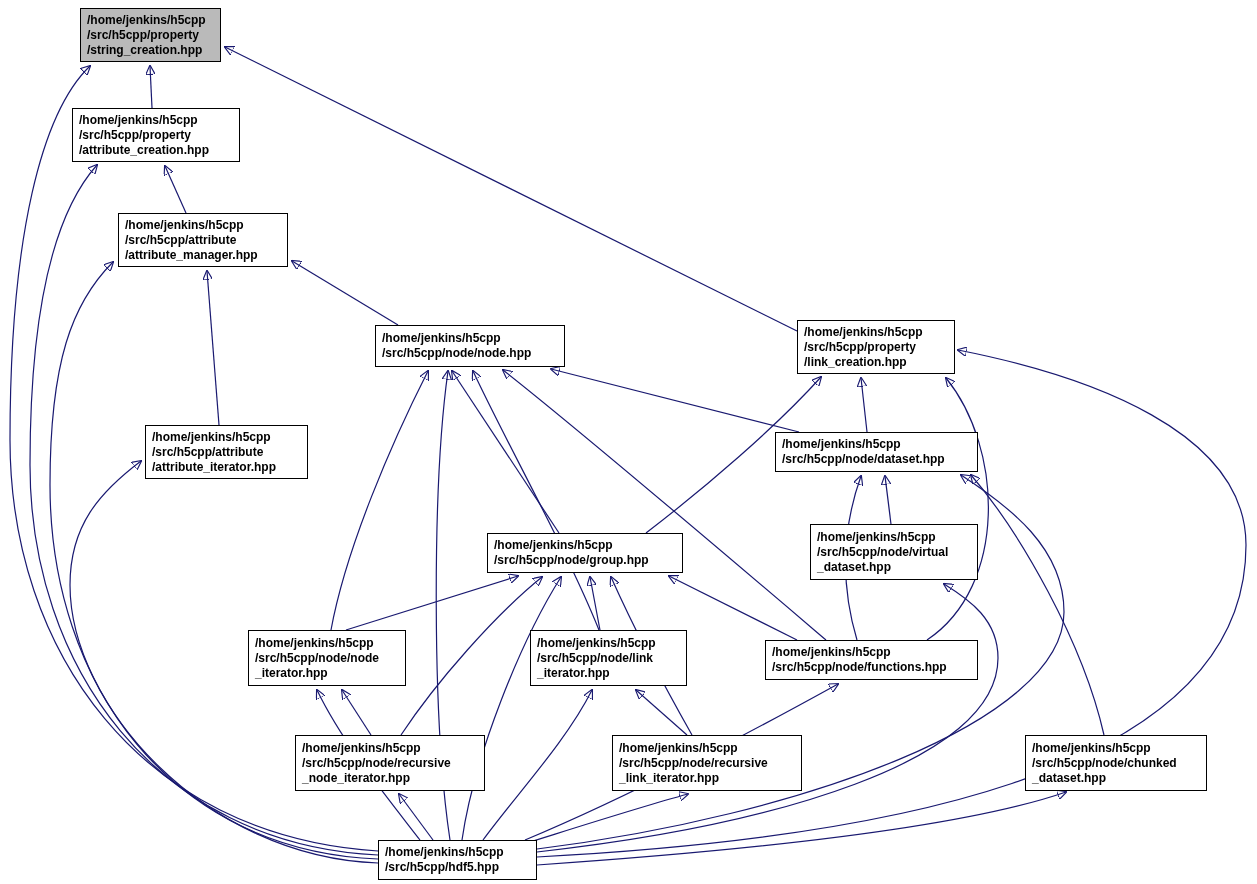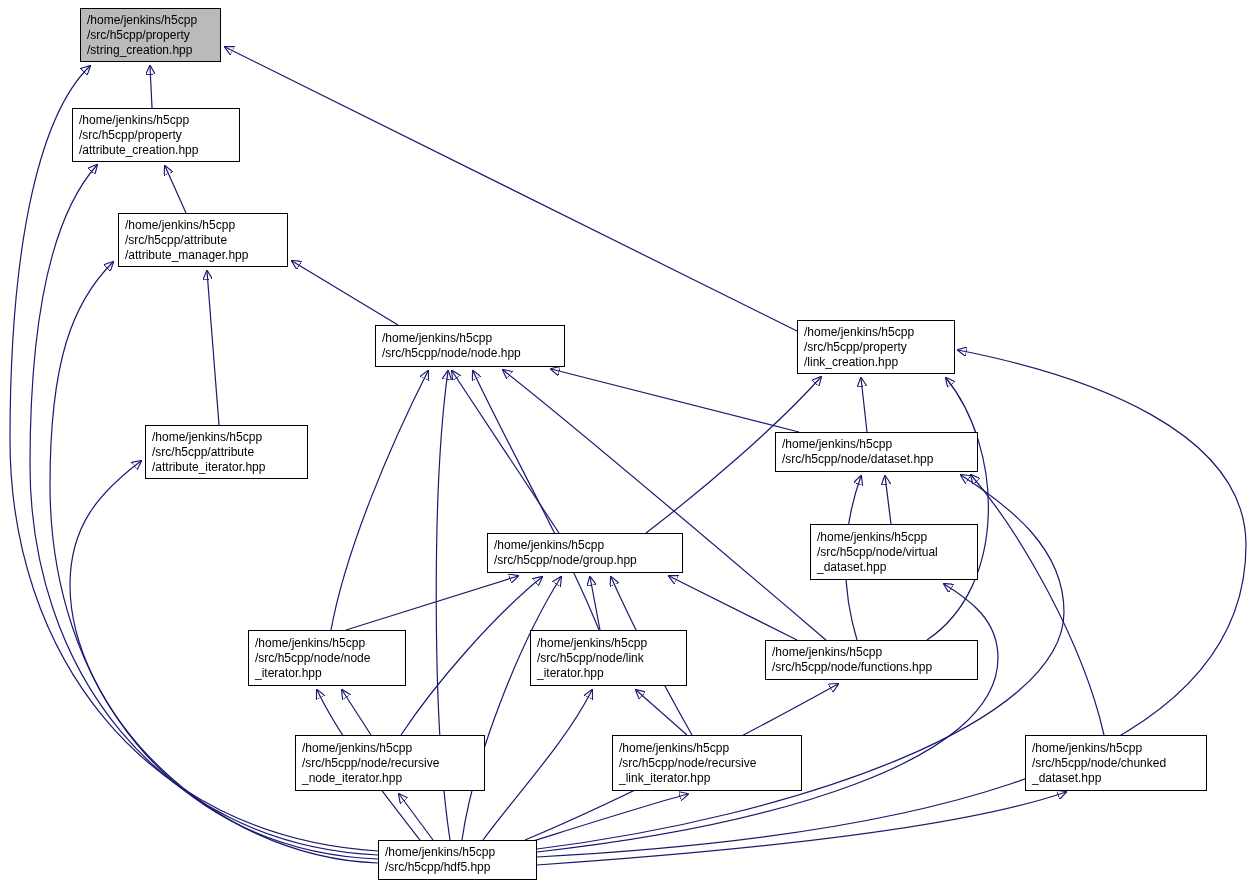--- a/index.html
+++ b/index.html
@@ -3,20 +3,21 @@
 <meta charset="utf-8">
 <style>
   html, body { margin: 0; padding: 0; background: #ffffff; }
   #canvas {
     position: relative;
     width: 1257px;
     height: 884px;
     background: #ffffff;
     font-family: "Liberation Sans", sans-serif;
     overflow: hidden;
+    font-weight: bold;
   }
   #edges {
     position: absolute;
     left: 0; top: 0;
     width: 1257px; height: 884px;
   }
   #edges path {
     fill: none;
     stroke: #191970;
     stroke-width: 1.2px;

